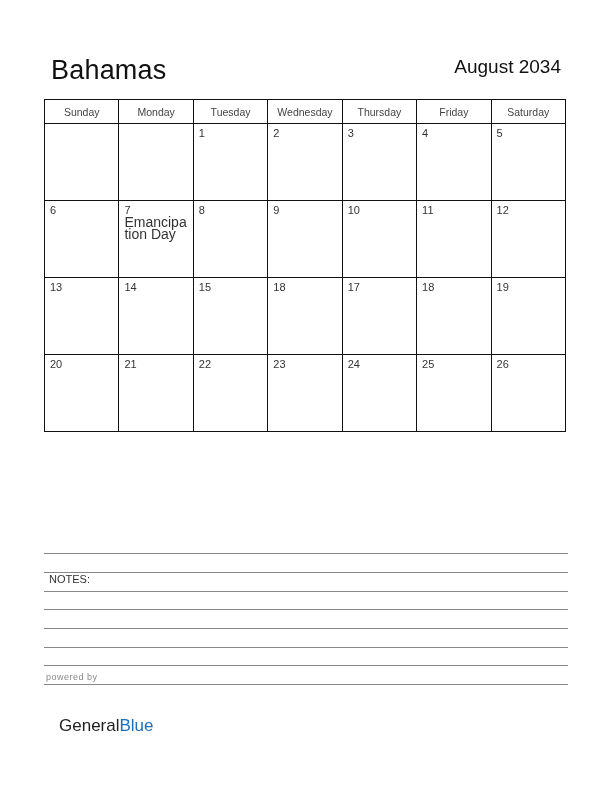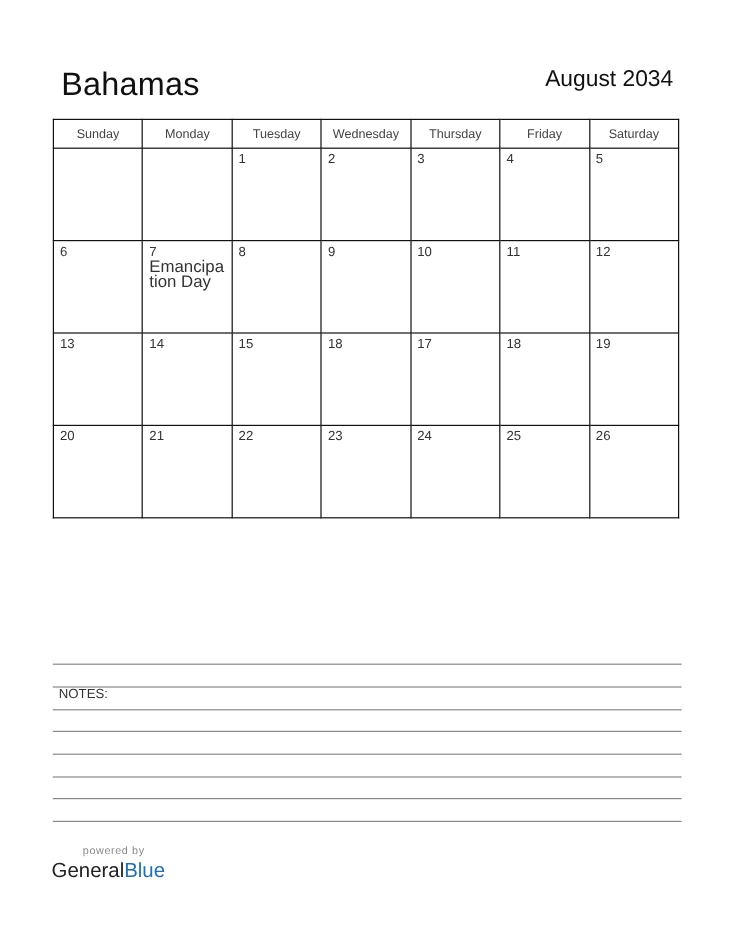--- a/index.html
+++ b/index.html
@@ -8,22 +8,22 @@
     .country { position:absolute; left:51px; top:55px; font-size:27px; color:#111; letter-spacing:0.2px; }
     .month { position:absolute; right:51px; top:56px; font-size:19px; color:#111;text-align:center; }
     table.cal { position:absolute; left:44px; top:99px; width:522px; border-collapse:collapse; table-layout:fixed; }
     table.cal th, table.cal td { border:1.3px solid #111; padding:0; }
     table.cal th { height:23px; font-weight:normal; font-size:10.5px; color:#444; text-align:center; vertical-align:middle; }
     table.cal td { height:76px; vertical-align:top; }
     .daynum { display:block; font-size:11px; color:#333; padding:3px 0 0 5px; line-height:12px; }
     .event { display:block; font-size:14px; color:#333; padding:1px 4px 0 5px; line-height:11.5px; word-break:break-all; }
     .notes-label { position:absolute; left:49px; top:537px; font-size:11px; color:#333;margin-top:36px; }
     .note-line { position:absolute; left:44px; width:524px; height:0; border-top:1.3px solid #888; }
-    .powered { position:absolute; left:46px; top:704px; font-size:9px; color:#888; letter-spacing:0.5px;margin-left:23px; }
-    .brand { position:absolute; left:43px; top:716px; font-size:17px; color:#222; }
+    .powered { position:absolute; left:46px; top:672px; font-size:9px; color:#888; letter-spacing:0.5px; }
+    .brand { position:absolute; left:59px; top:716px; font-size:17px; color:#222; }
     .brand .blue { color:#1e6fb8; }
   </style>
 </head>
 <body>
 
 <div class="country">Bahamas</div>
 <div class="month">August 2034</div>
 
 <table class="cal">
   <thead>

